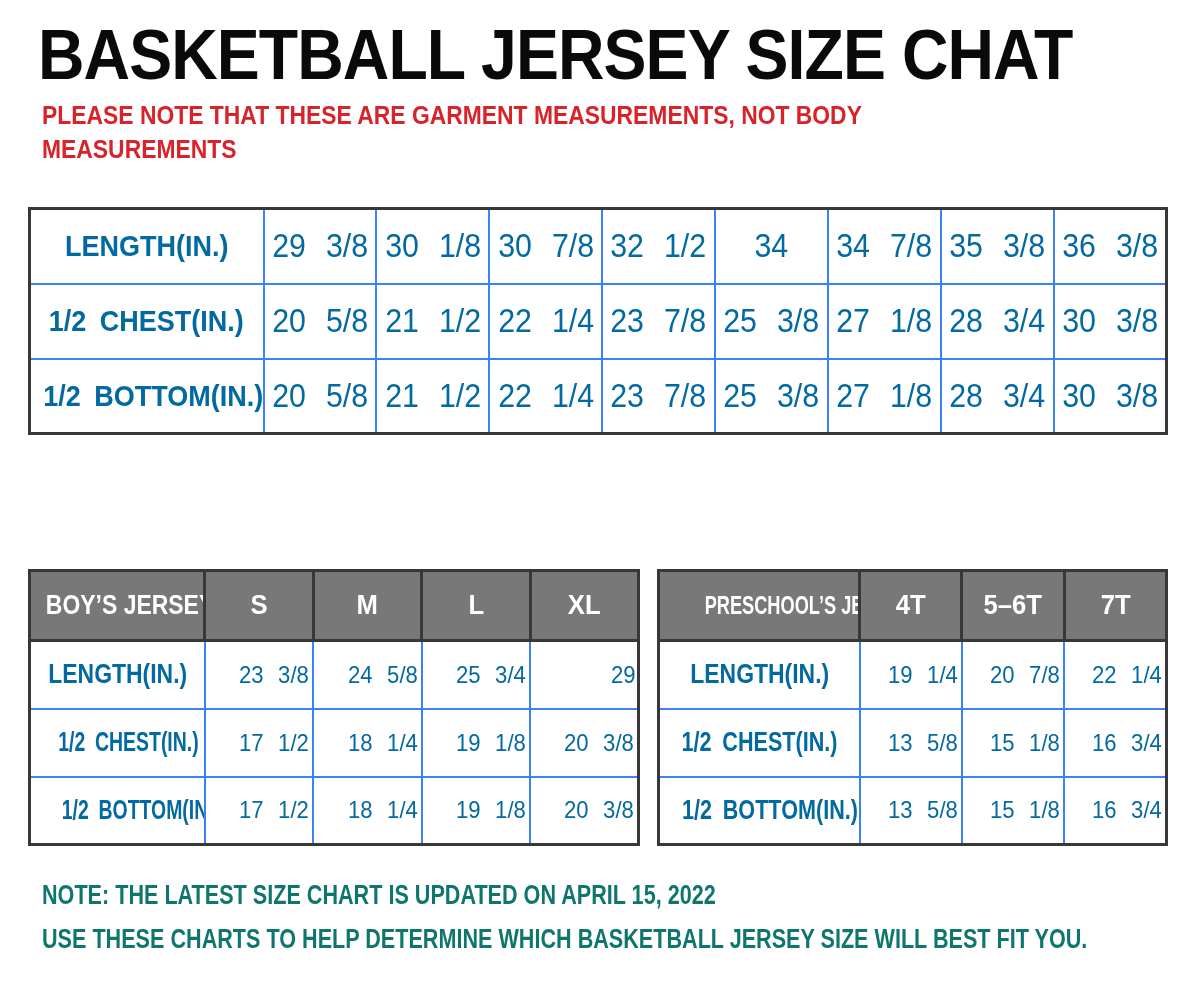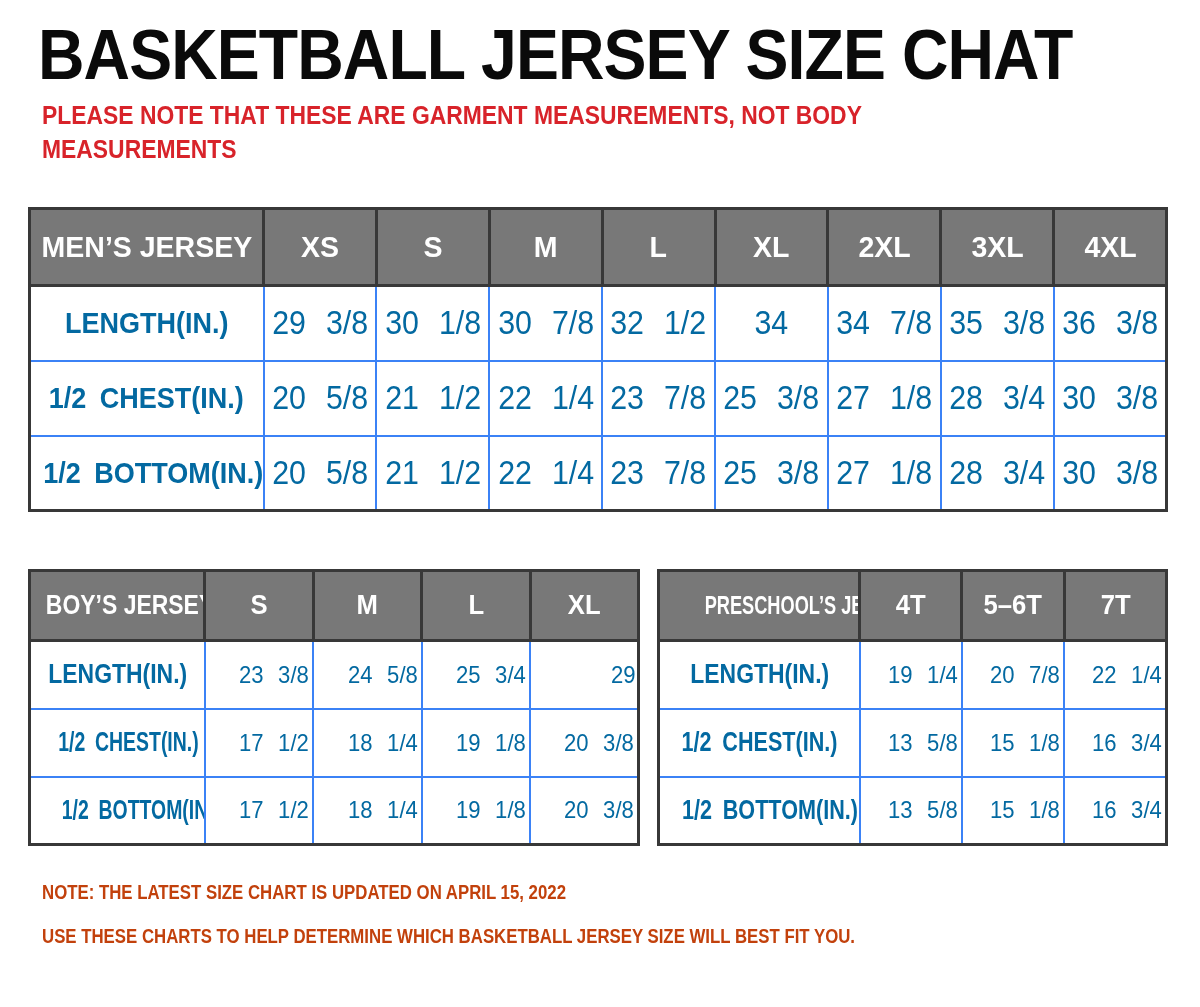--- a/index.html
+++ b/index.html
@@ -52,21 +52,21 @@
   .tbl-sm td.value { font-size:24px;text-align:right; }
   .tbl-boy { left:28px; top:569px; width:612px; }
   .tbl-pre { left:657px; top:569px; width:511px; }
   .tbl-pre th.name-cell { font-size:26px; }
 
   td.value .cond { word-spacing:.38em; }
   td.label .cond { word-spacing:.22em; }
 
   .note {
     position:absolute; left:42px;
-    font-size:21px; font-weight:bold; color:#c2410c;
+    font-size:27px; font-weight:bold; color:#0f766e;
     line-height:1.15; white-space:pre;text-align:right;
   }
   .note-1 { top:880px; }
   .note-2 { top:924px; }
 </style>
 </head>
 <body>
 
 <div class="page">
 
@@ -80,31 +80,20 @@
         <col>
         <col>
         <col>
         <col>
         <col>
         <col>
         <col>
         <col>
       </colgroup>
     <tbody>
-        <tr class="hdr">
-      <th><span class="cond cx95">MEN’S JERSEY</span></th>
-      <th><span class="cond cx95">XS</span></th>
-      <th><span class="cond cx95">S</span></th>
-      <th><span class="cond cx95">M</span></th>
-      <th><span class="cond cx95">L</span></th>
-      <th><span class="cond cx95">XL</span></th>
-      <th><span class="cond cx95">2XL</span></th>
-      <th><span class="cond cx95">3XL</span></th>
-      <th><span class="cond cx95">4XL</span></th>
-    </tr>
     <tr class="row">
       <td class="label"><span class="cond cx90">LENGTH(IN.)</span></td>
       <td class="value"><span class="cond cx92">29 3/8</span></td>
       <td class="value"><span class="cond cx92">30 1/8</span></td>
       <td class="value"><span class="cond cx92">30 7/8</span></td>
       <td class="value"><span class="cond cx92">32 1/2</span></td>
       <td class="value"><span class="cond cx92">34</span></td>
       <td class="value"><span class="cond cx92">34 7/8</span></td>
       <td class="value"><span class="cond cx92">35 3/8</span></td>
       <td class="value"><span class="cond cx92">36 3/8</span></td>

